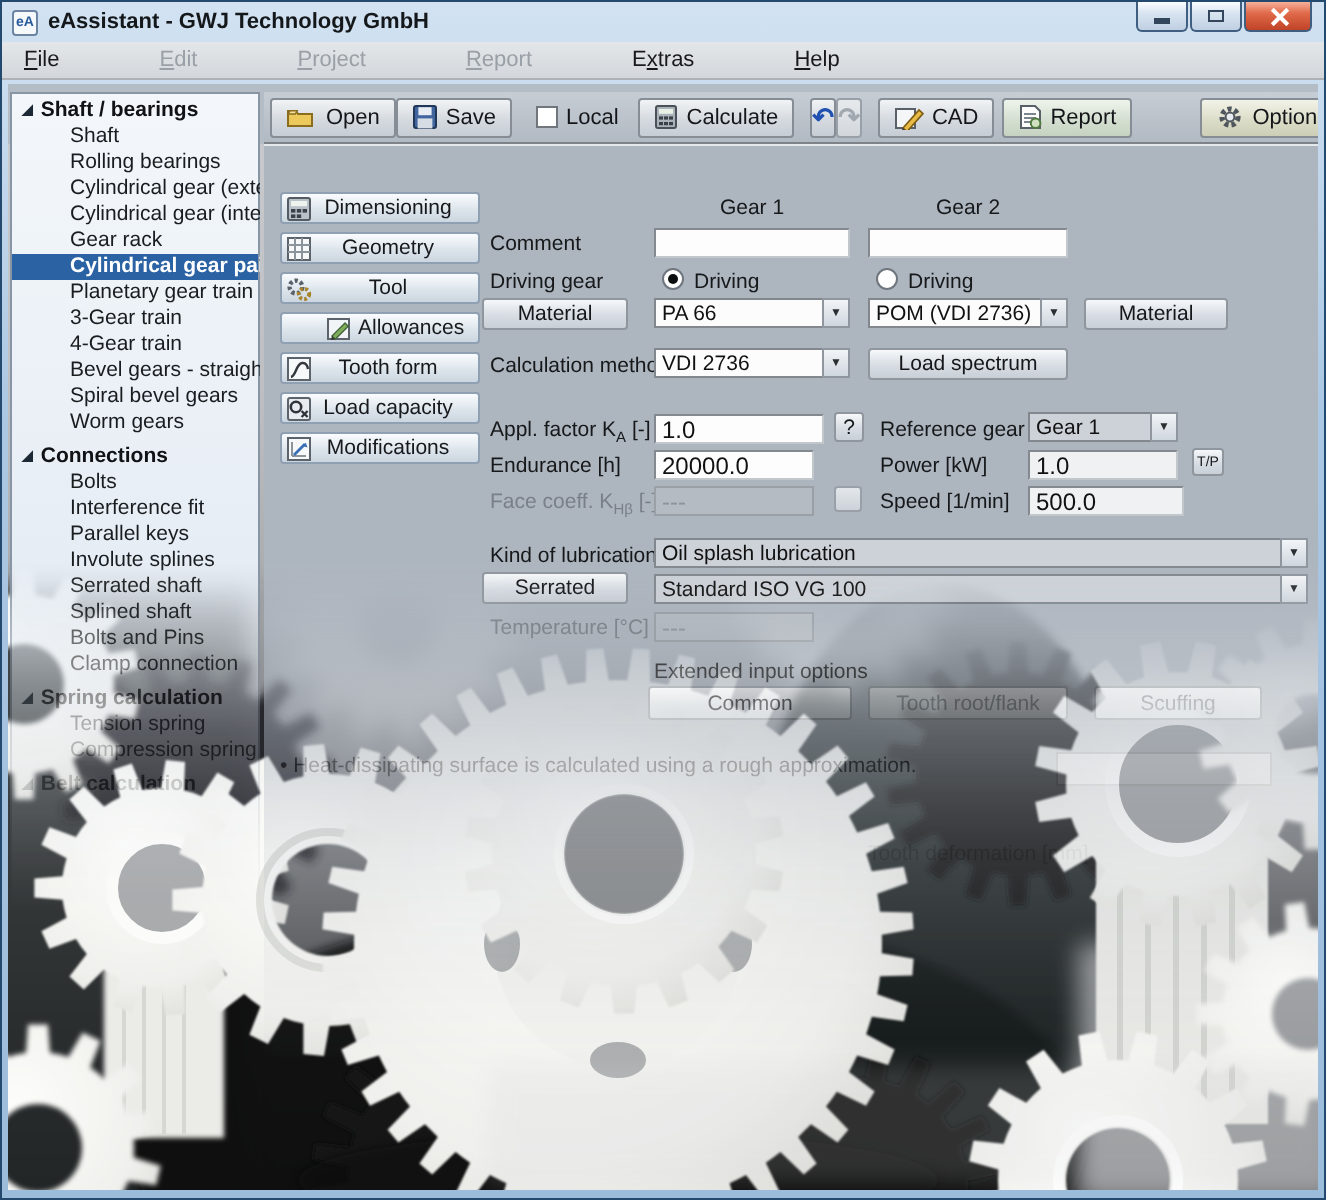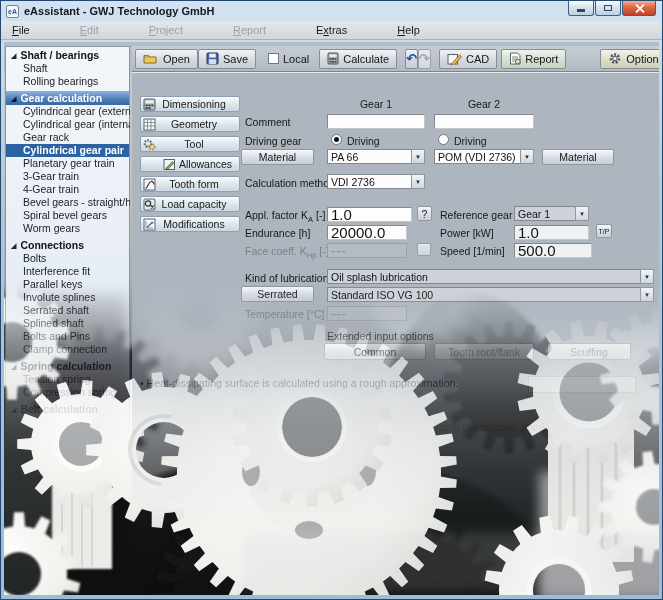--- a/index.html
+++ b/index.html
@@ -35,21 +35,21 @@
   .sidebar{position:absolute;left:1px;top:4px;width:125px;bottom:4px;z-index:2;
     background:linear-gradient(#f3f7fb,#e3eaf2 55%,#d9e2eb);border:1px solid #8795a5;
     -webkit-mask-image:linear-gradient(to bottom,#000 0,#000 235px,rgba(0,0,0,.7) 265px,rgba(0,0,0,.45) 295px,rgba(0,0,0,.3) 320px,rgba(0,0,0,.18) 350px,rgba(0,0,0,.08) 380px,transparent 410px);
     mask-image:linear-gradient(to bottom,#000 0,#000 235px,rgba(0,0,0,.7) 265px,rgba(0,0,0,.45) 295px,rgba(0,0,0,.3) 320px,rgba(0,0,0,.18) 350px,rgba(0,0,0,.08) 380px,transparent 410px);}
   .sb-header{display:flex;align-items:center;gap:4px;padding:1px 3px 1px 5px;margin-top:3px;
     font-weight:bold;font-size:10.5px;color:#101215;height:14px;white-space:nowrap;text-align:center;}
   .sb-header:first-child{margin-top:1px;}
   .sb-header .tri{font-size:7px;color:#1c2835;line-height:1;}
   .sb-header.active{background:linear-gradient(#8fb4e0,#4a7cb5 60%,#38699f);color:#fff;}
   .sb-header.active .tri{color:#0c1824;}
-  .sb-item{font-size:10.5px;color:#1a1d20;padding-left:17px;height:13px;line-height:13px;white-space:nowrap;cursor:default;}
+  .sb-item{font-size:10.5px;color:#1a1d20;padding-left:29px;height:13px;line-height:13px;white-space:nowrap;cursor:default;}
   .sb-item.selected{background:#2b62a3;color:#fff;font-weight:bold;}
   
   .toolbar{position:absolute;left:128px;right:0;top:4px;height:26px;z-index:2;display:flex;align-items:center;
     padding:0 3px;background:linear-gradient(#c6cdd5,#b1b9c2);border-bottom:1px solid #7e838a;}
   .tbtn{height:20px;display:flex;align-items:center;gap:4px;padding:0 7px;font-size:11px;color:#141619;
     font-family:inherit;background:linear-gradient(#f1f3f5,#d5dae0 55%,#c7cdd4);border:1px solid #878d95;border-radius:2px;}
   .tbtn.green{background:linear-gradient(#eef4ec,#d5dfd1 55%,#c5d2c1);}
   .tbtn.olive{background:linear-gradient(#f2f3e8,#dcddc8 55%,#cdceb6);}
   .tbtn.iconb{width:25px;justify-content:center;padding:0;}
   .tbtn.disabled{color:#9aa0a7;background:linear-gradient(#e7eaed,#d2d7dc);border-color:#9aa0a7;}
@@ -66,21 +66,21 @@
   .navbtn{position:absolute;left:8px;width:100px;height:16px;display:flex;align-items:center;
     font-family:inherit;font-size:10.5px;color:#17191c;
     background:linear-gradient(#fafcfe,#dde5ec 55%,#ccd6e0);border:1px solid #8fa0b2;border-radius:2px;padding:0;}
   .nico{width:14px;height:13px;margin:0 2px 0 2px;flex:none;display:flex;align-items:center;}
   .navbtn .lbl{flex:1;text-align:center;margin-right:10px;}
   .flabel{position:absolute;font-size:10.5px;color:#16181a;white-space:nowrap;}
   .flabel.dis{color:#798088;}
   .flabel.hd{font-weight:normal;text-align:center;}
   .flabel sub{font-size:7.5px;}
   .ffield{position:absolute;height:15px;background:#fdfdfd;border:1px solid #83898f;border-bottom-color:#c2c7cc;border-right-color:#c2c7cc;
-    font-size:15px;padding:0 3px;color:#111;display:flex;align-items:center;white-space:nowrap;overflow:hidden;}
+    font-size:12px;padding:0 3px;color:#111;display:flex;align-items:center;white-space:nowrap;overflow:hidden;}
   .ffield.gray{background:#f0f1f3;}
   .ffield.dis{background:#b4bbc2;color:#8d939a;border-color:#9aa0a6;}
   .ffield.ghost{background:rgba(220,224,228,.5);border-color:#9aa0a6;}
   .fbtn{position:absolute;display:flex;align-items:center;justify-content:center;font-family:inherit;font-size:10.5px;color:#15171a;
     background:linear-gradient(#f6f8fa,#d7dde3 55%,#c9cfd6);border:1px solid #8f969e;border-radius:2px;padding:0;}
   .fbtn.dis{color:#8b9199;background:linear-gradient(#e3e7eb,#ccd2d8);border-color:#9aa0a7;}
   .fbtn.tiny{font-size:7px;}
   .combo{position:absolute;display:flex;height:15px;}
   .combo .ctext{flex:1;background:#fcfcfc;border:1px solid #82888e;font-size:10.5px;padding:0 3px;color:#111;
     display:flex;align-items:center;white-space:nowrap;overflow:hidden;}
@@ -195,24 +195,20 @@
           <rect x="240" y="490" width="420" height="60" fill="#cfd1d4" opacity=".18" filter="url(#b3)"></rect>
         </svg></div>
     <div class="topstrip"></div>
     <div class="sidebar">
         <div class="sb-header">
           <span class="tri">◢</span>
           <span>Shaft / bearings</span>
         </div>
         <div class="sb-item">Shaft</div>
         <div class="sb-item">Rolling bearings</div>
-        <div class="sb-header active">
-          <span class="tri">◢</span>
-          <span>Gear calculation</span>
-        </div>
         <div class="sb-item">Cylindrical gear (external)</div>
         <div class="sb-item">Cylindrical gear (internal)</div>
         <div class="sb-item">Gear rack</div>
         <div class="sb-item selected">Cylindrical gear pair</div>
         <div class="sb-item">Planetary gear train</div>
         <div class="sb-item">3-Gear train</div>
         <div class="sb-item">4-Gear train</div>
         <div class="sb-item">Bevel gears - straight/helical</div>
         <div class="sb-item">Spiral bevel gears</div>
         <div class="sb-item">Worm gears</div>
@@ -421,20 +417,21 @@
         <span class="ctext">POM (VDI 2736)</span>
           <span class="carrow">▼</span>
       </div>
       <button class="fbtn" style="left:410px;top:76px;width:72px;height:16px;">Material</button>
 
       <span class="flabel" style="left:113px;top:104px;">Calculation method</span>
       <div class="combo" style="left:195px;top:101px;width:98px;">
         <span class="ctext">VDI 2736</span>
           <span class="carrow">▼</span>
       </div>
+      <button class="fbtn" style="left:302px;top:101px;width:100px;height:16px;">Load spectrum</button>
 
       <span class="flabel" style="left:113px;top:136px;"><span>Appl. factor K</span><sub>A</sub> <span>[-]</span></span>
       <div class="ffield" style="left:195px;top:134px;width:85px;">1.0</div>
       <button class="fbtn" style="left:285px;top:133px;width:15px;height:15px;">?</button>
       <span class="flabel" style="left:308px;top:136px;">Reference gear</span>
       <div class="combo gray" style="left:382px;top:133px;width:75px;">
         <span class="ctext">Gear 1</span>
           <span class="carrow">▼</span>
       </div>
 

